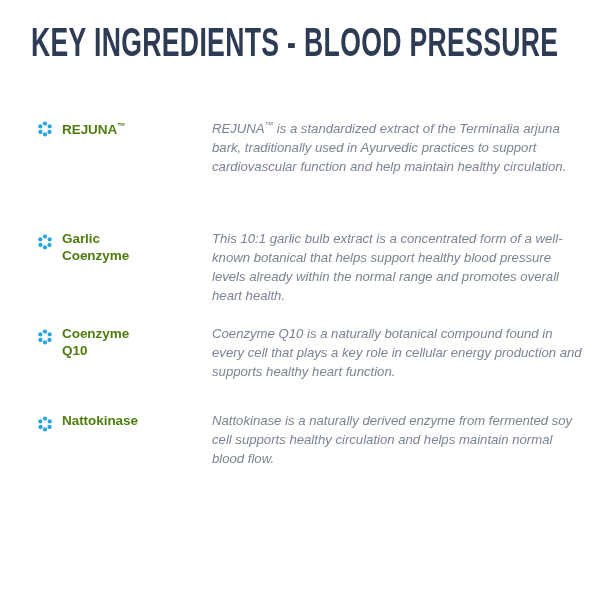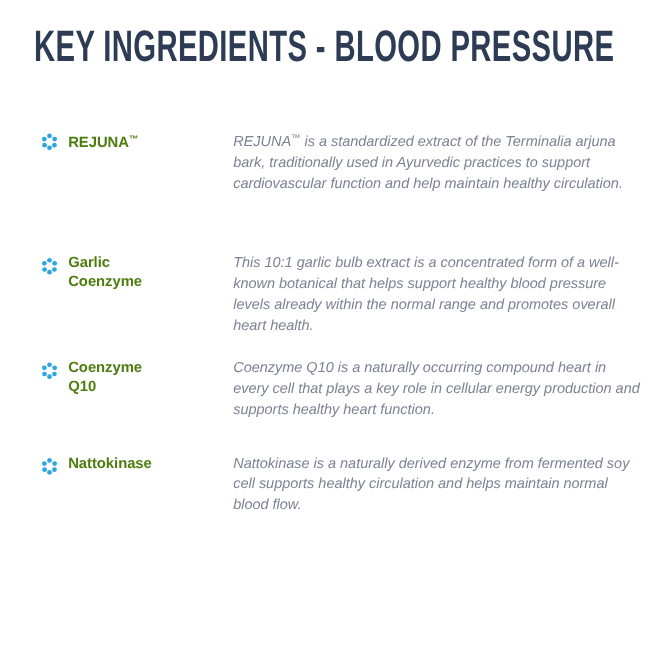--- a/index.html
+++ b/index.html
@@ -170,21 +170,21 @@
             <circle cx="3.5" cy="11.0" r="2.15"></circle>
             <circle cx="3.3" cy="5.4" r="2.15"></circle>
           </g>
           <circle cx="8" cy="8" r="2.55" fill="#ffffff"></circle>
         </svg>
       </span>
       <div class="ingredient-name">
         <span>Coenzyme</span><br>
         <span>Q10</span>
       </div>
-      <div class="ingredient-desc">Coenzyme Q10 is a naturally occurring compound heart in every cell that plays a key role in cellular energy production and supports healthy heart function.</div>
+      <div class="ingredient-desc">Coenzyme Q10 is a naturally botanical compound found in every cell that plays a key role in cellular energy production and supports healthy heart function.</div>
     </div>
 
     <div class="ingredient-row row-3">
       <span class="ingredient-icon">
         <svg viewBox="0 0 16 16" xmlns="http://www.w3.org/2000/svg">
           <g fill="#2ba6e0">
             <circle cx="8" cy="2.6" r="2.15"></circle>
             <circle cx="12.7" cy="5.4" r="2.15"></circle>
             <circle cx="12.5" cy="11.0" r="2.15"></circle>
             <circle cx="8" cy="13.4" r="2.15"></circle>

